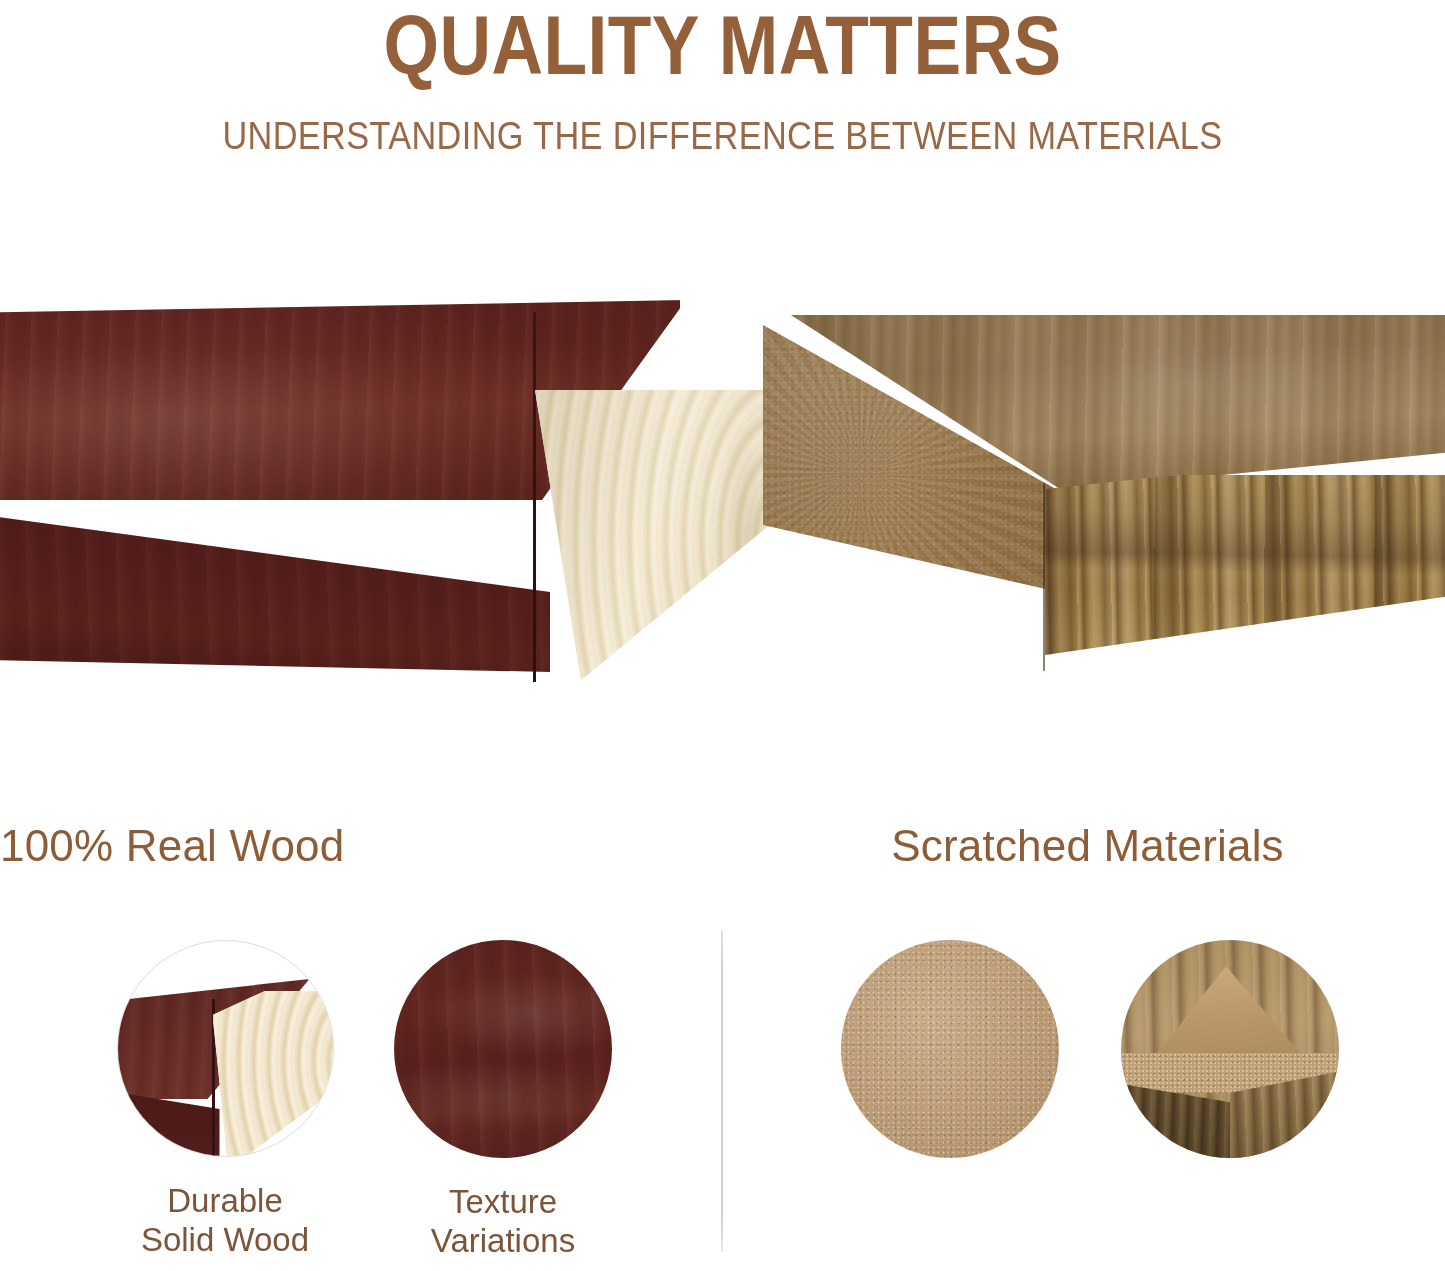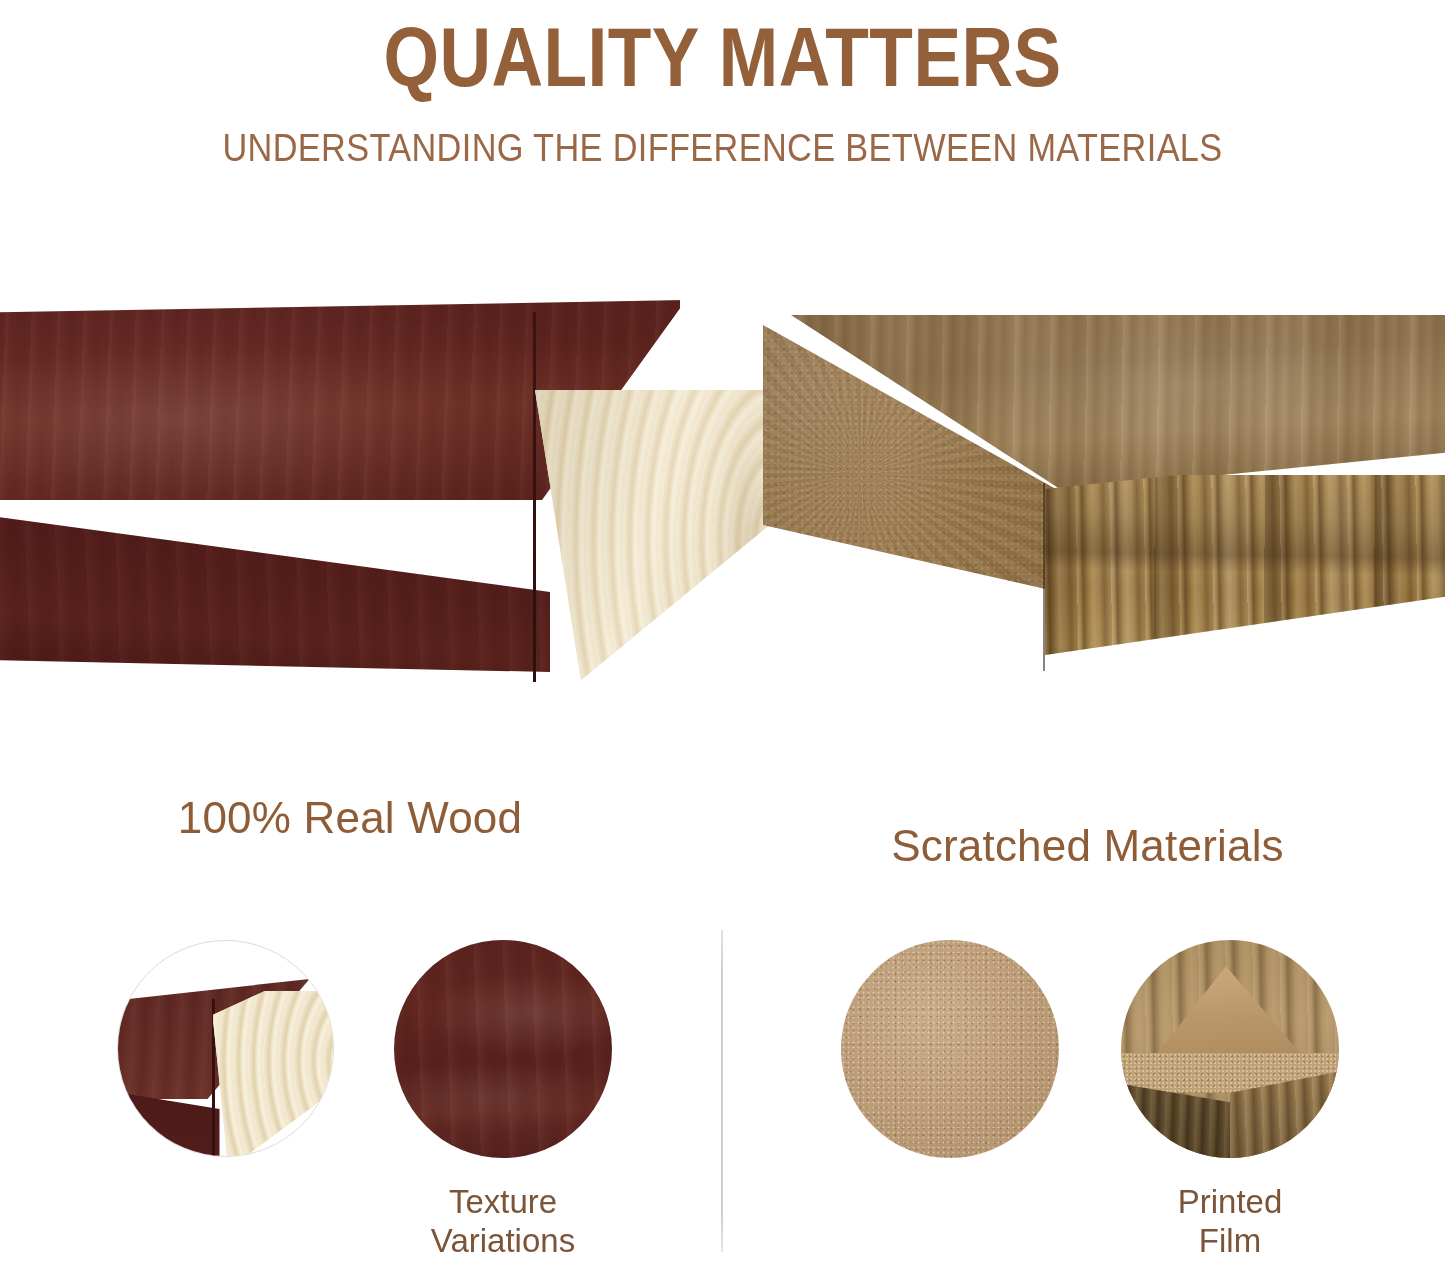--- a/index.html
+++ b/index.html
@@ -5,21 +5,21 @@
 <style>
   html,body{margin:0;padding:0;background:#ffffff;}
   body{
     width:1445px;height:1271px;
     position:relative;overflow:hidden;
     font-family:"Liberation Sans","DejaVu Sans",sans-serif;
     background:#ffffff;
   }
 
   
-  #header{position:absolute;left:0;top:12px;width:1307px;height:190px;padding-left:12px;}
+  #header{position:absolute;left:0;top:0;width:1307px;height:190px;padding-left:12px;}
   #title{
     position:absolute;left:0;top:-2px;width:1445px;
     text-align:center;
     font-size:83px;
     line-height:96px;
     font-weight:bold;
     letter-spacing:0.5px;
     color:#94603a;
     transform:scaleX(0.86);
     transform-origin:50% 50%;
@@ -154,21 +154,21 @@
 
   
   .section-heading{
     position:absolute;
     font-size:44px;line-height:52px;
     font-weight:500;
     color:#8e5c37;
     letter-spacing:0.2px;
     white-space:nowrap;
   }
-  #heading-left{left:0;top:792px;width:700px;text-align:center;}
+  #heading-left{left:0;top:820px;width:700px;text-align:left;}
   #heading-right{left:730px;top:820px;width:715px;text-align:center;}
 
   
   #divider{
     position:absolute;left:721px;top:930px;width:2px;height:322px;
     background:linear-gradient(180deg,#e2e2e2,#cfcfcf 12%,#cfcfcf 88%,#e6e6e6);
   }
 
   
   .feature{position:absolute;width:250px;}
@@ -325,20 +325,22 @@
 
 <div id="divider"></div>
 
 <div class="feature" id="feature-1">
   <div class="thumb ringed">
     <div class="t1-top"></div>
     <div class="t1-front"></div>
     <div class="t1-edge"></div>
     <div class="t1-end"></div>
   </div>
+  <div class="caption">Durable
+Solid Wood</div>
 </div>
 
 <div class="feature" id="feature-2">
   <div class="thumb">
     <div class="t2"></div>
   </div>
   <div class="caption">Texture
 Variations</div>
 </div>
 
@@ -350,15 +352,13 @@
 
 <div class="feature" id="feature-4">
   <div class="thumb">
     <div class="t4-base"></div>
     <div class="t4-film"></div>
     <div class="t4-film-edge"></div>
     <div class="t4-core"></div>
     <div class="t4-botL"></div>
     <div class="t4-botR"></div>
   </div>
-  <div class="caption">Printed
-Film</div>
 </div>
 
 </body></html>

